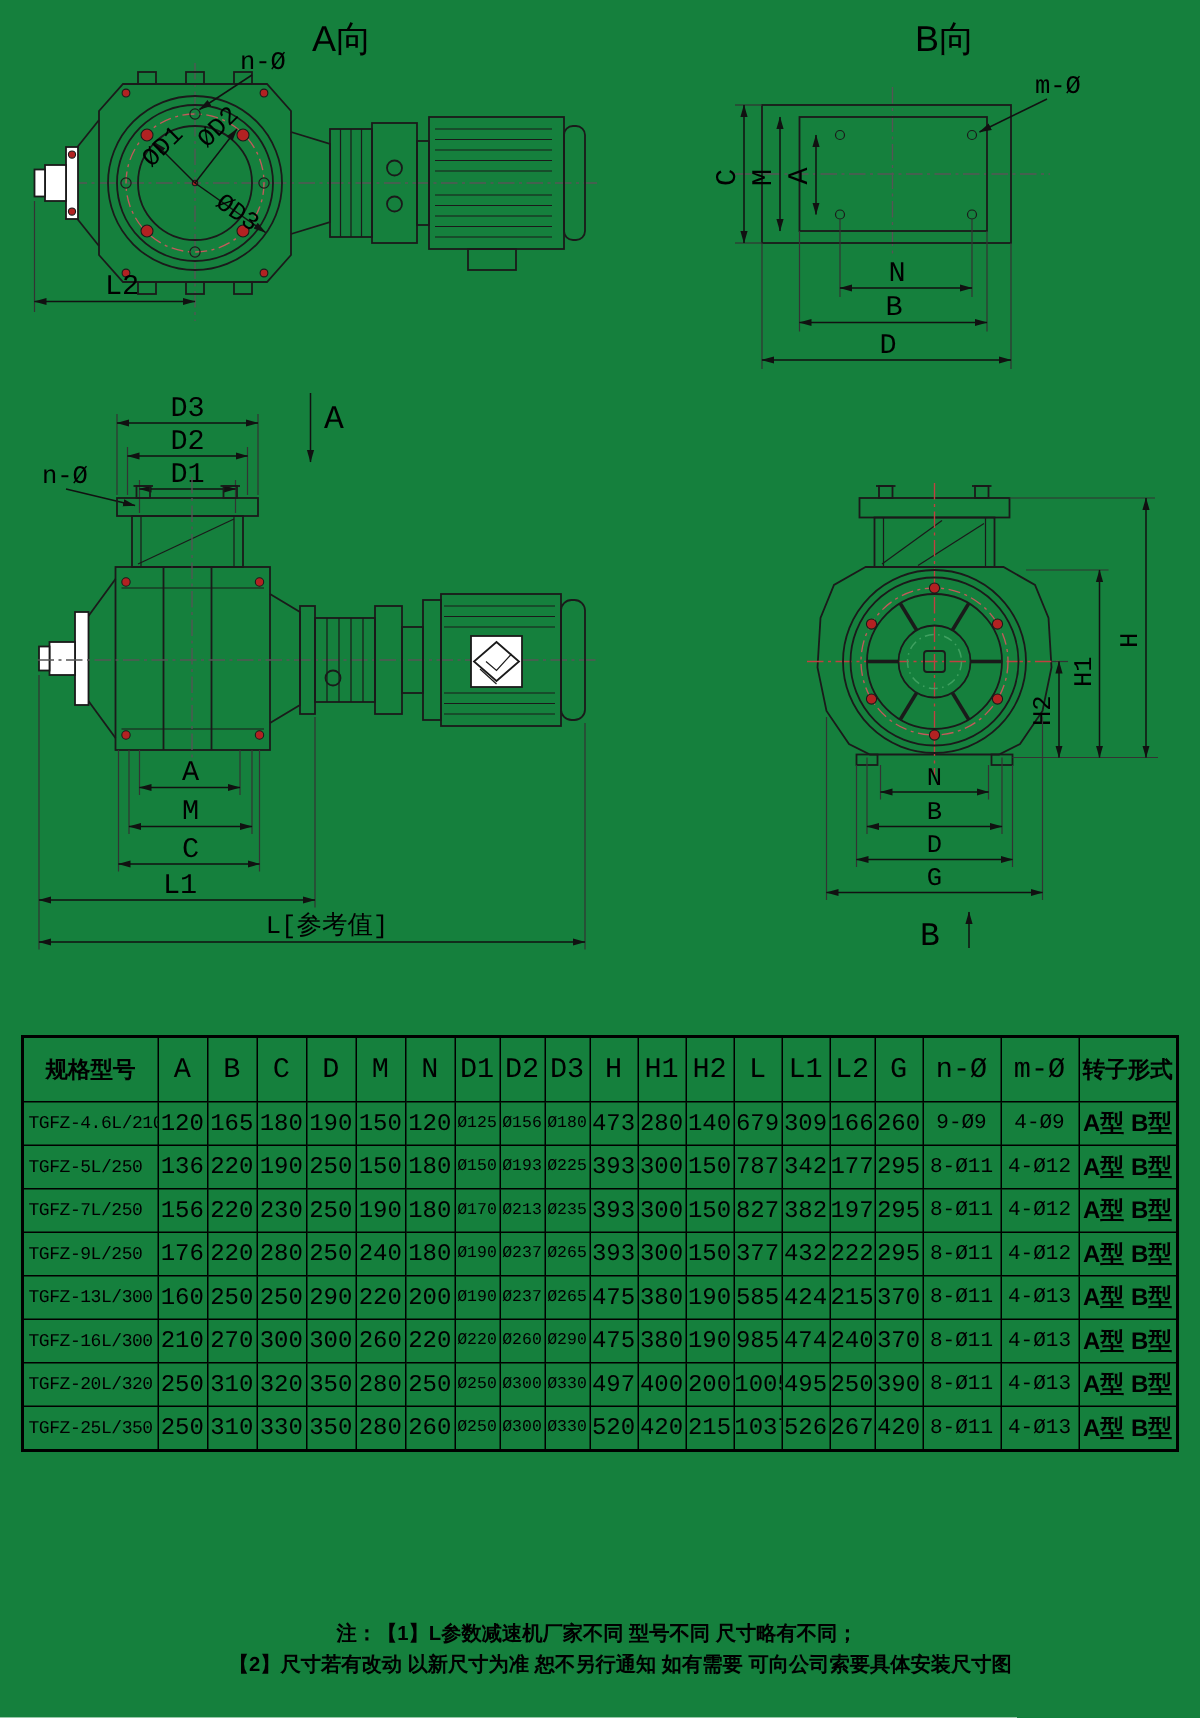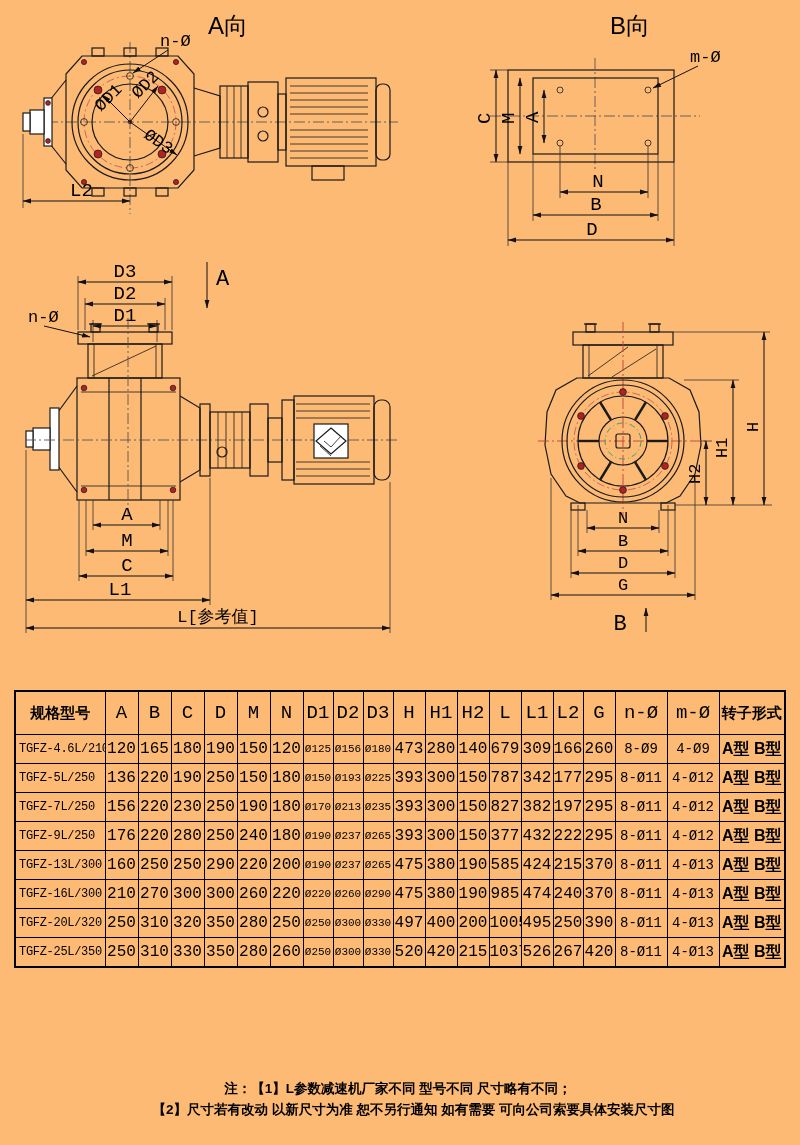--- a/index.html
+++ b/index.html
@@ -1,16 +1,16 @@
 <!DOCTYPE html>
 <html><head>
 <meta charset="utf-8">
 <style>
   html,body{margin:0;padding:0;background:#fff;}
-  #page{position:relative;width:800px;height:1145px;background:#fdba74;overflow:hidden;
+  #page{position:relative;width:800px;height:1145px;background:#15803d;overflow:hidden;
         font-family:"Liberation Sans","DejaVu Sans",sans-serif;color:#000;}
   svg{position:absolute;left:0;top:0;}
   svg .ln{stroke:#1a1a1a;stroke-width:1.2;fill:none;}
   svg .lt{stroke:#1a1a1a;stroke-width:0.8;fill:none;}
   svg .fw{stroke:#1a1a1a;stroke-width:1.2;fill:#fff;}
   svg .dim{stroke:#111;stroke-width:1;fill:none;}
   svg .ext{stroke:#333;stroke-width:0.8;fill:none;}
   svg .cl{stroke:#555;stroke-width:0.9;fill:none;stroke-dasharray:11 3 2 3;}
   svg .clr{stroke:#c04040;stroke-width:0.9;fill:none;stroke-dasharray:11 3 2 3;}
   svg .bc{stroke:#c25b5b;stroke-width:0.9;fill:none;stroke-dasharray:8 3 2 3;}
@@ -407,21 +407,21 @@
             <td class="small">Ø125</td>
             <td class="small">Ø156</td>
             <td class="small">Ø180</td>
             <td>473</td>
             <td>280</td>
             <td>140</td>
             <td>679</td>
             <td>309</td>
             <td>166</td>
             <td>260</td>
-            <td class="hole">8-Ø9</td>
+            <td class="hole">9-Ø9</td>
             <td class="hole">4-Ø9</td>
             <td class="rotor">A型 B型</td>
           </tr>
           <tr>
             <td class="model">TGFZ-5L/250</td>
             <td>136</td>
             <td>220</td>
             <td>190</td>
             <td>250</td>
             <td>150</td>

